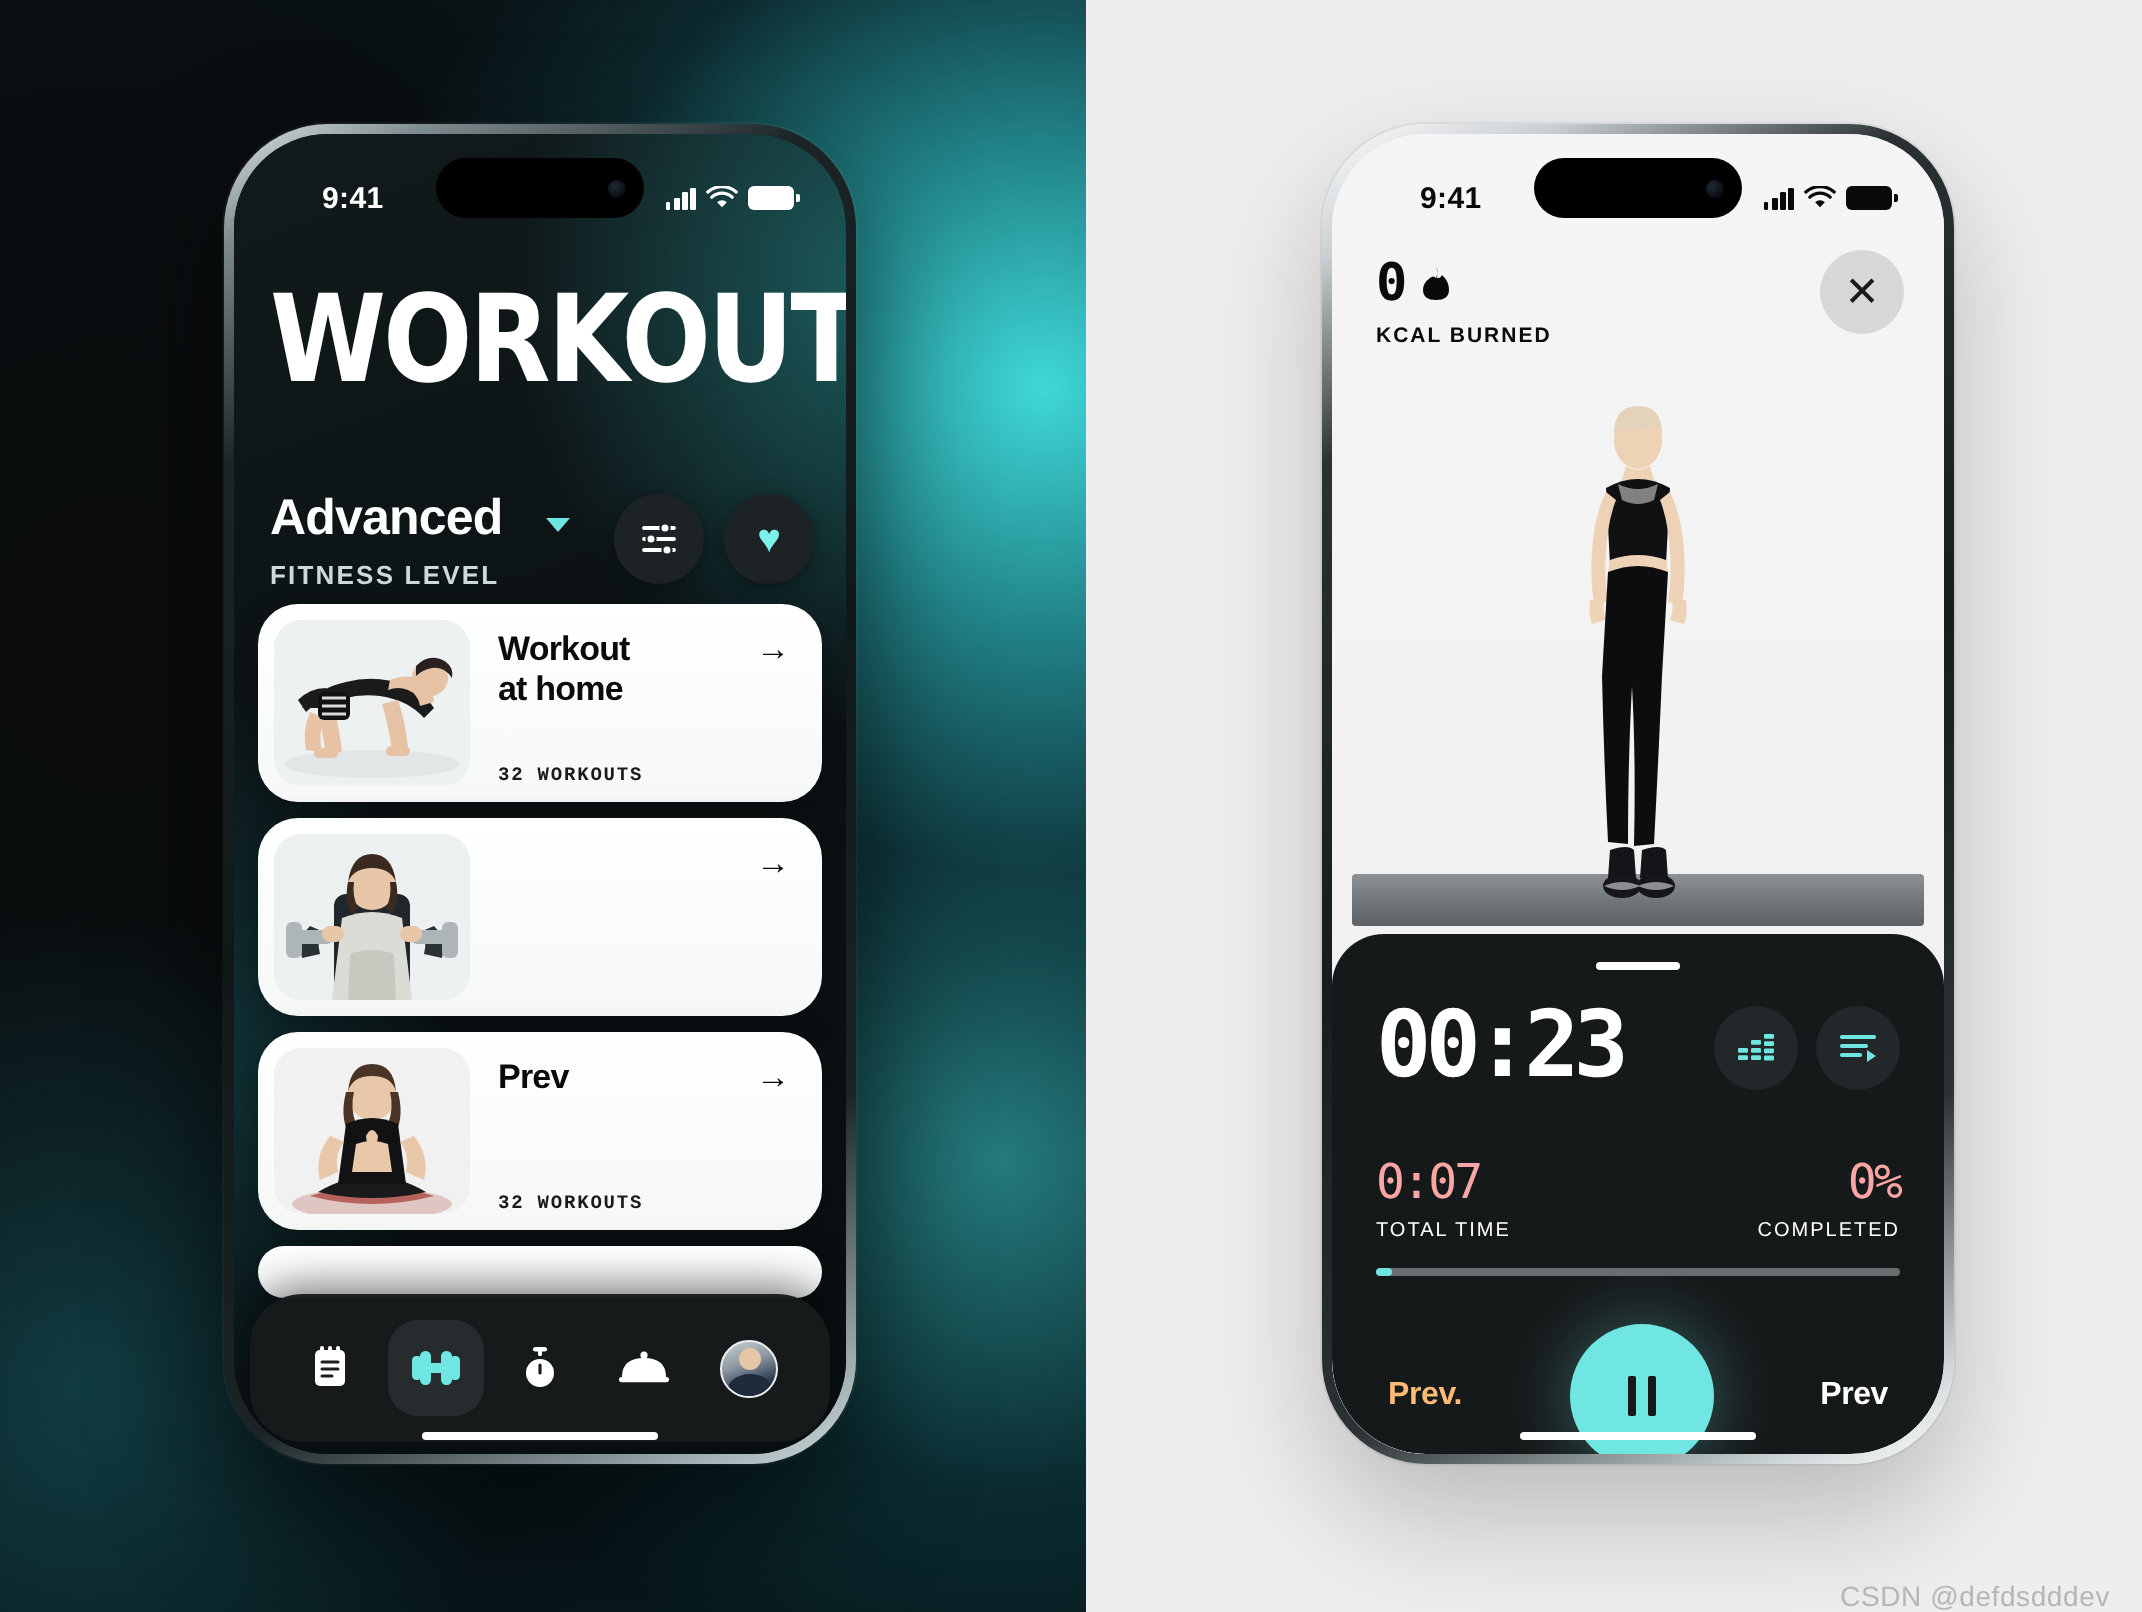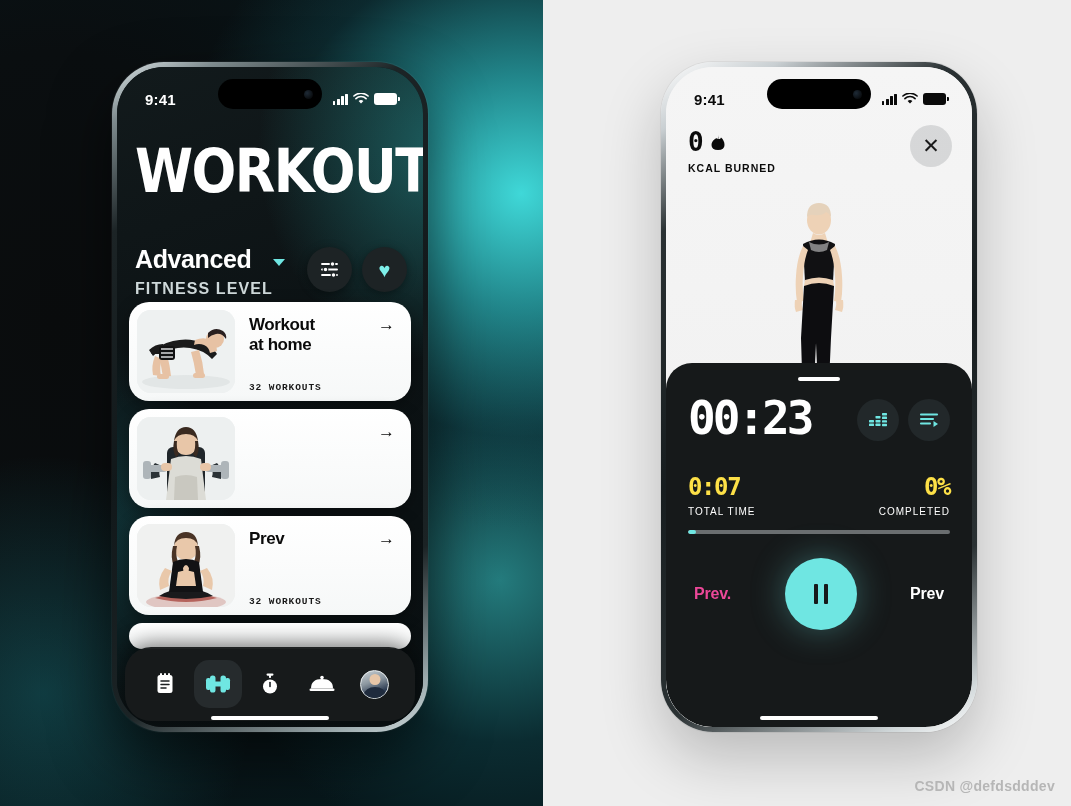--- a/index.html
+++ b/index.html
@@ -64,21 +64,21 @@
     position:absolute; top:12px; left:50%; transform:translateX(-50%);
     width:104px; height:30px; border-radius:16px; background:#000;
     z-index:20; display:flex; align-items:center; justify-content:flex-end;
     padding-right:9px;
   }
   .island .cam { width:9px; height:9px; border-radius:50%;
     background:radial-gradient(circle at 35% 35%, #1e2a36 0%, #0a0d10 70%); }
 
   
   .statusbar {
-    position:absolute; top:0; left:0; right:0; height:50px;
+    position:absolute; top:0; left:16px; right:0; height:50px;
     display:flex; align-items:center; justify-content:space-between;
     padding:14px 26px 0 28px; z-index:19;
   }
   .sb-time { font-size:15px; font-weight:700; letter-spacing:0.2px; }
   .sb-right { display:flex; align-items:center; gap:5px; }
   .bars { display:flex; align-items:flex-end; gap:1.6px; height:11px; }
   .bars i { width:2.6px; border-radius:0.6px; display:block; }
   .bars i:nth-child(1){height:4px}
   .bars i:nth-child(2){height:6px}
   .bars i:nth-child(3){height:8.5px}
@@ -114,21 +114,21 @@
     display:flex; align-items:flex-start; justify-content:space-between;
   }
   .level-name {
     color:#fff; font-size:25px; font-weight:700; letter-spacing:-0.4px;
     display:flex; align-items:center; gap:22px;
   }
   .chev-down {
     width:0;height:0;border-left:6px solid transparent;border-right:6px solid transparent;
     border-top:7px solid #6fe6e2; margin-top:5px;
   }
-  .level-sub { color:#cfd9da; font-size:16px; letter-spacing:1.1px; font-weight:700; margin-top:6px; }
+  .level-sub { color:#cfd9da; font-size:13px; letter-spacing:1.1px; font-weight:700; margin-top:6px; }
   .icon-circles { display:flex; gap:10px; margin-top:2px; }
   .circ-btn {
     width:45px; height:45px; border-radius:50%;
     background:#1d2325; display:flex; align-items:center; justify-content:center;
     box-shadow:0 2px 10px rgba(0,0,0,0.4);
   }
   .heart { color:#7ef0ea; font-size:20px; line-height:1; }
 
   
   .cards {
@@ -209,65 +209,65 @@
   }
   .exercise-area { position:absolute; inset:0; background:linear-gradient(180deg,#f5f5f5 0%,#efefef 100%); }
   .mat {
     position:absolute; left:10px; right:10px; bottom:264px; height:26px;
     background:linear-gradient(180deg,#8d9295 0%,#6e7477 55%,#5c6164 100%);
     border-radius:2px;
   }
   .person { position:absolute; left:50%; transform:translateX(-50%); bottom:275px; width:88px; height:252px; }
 
   .panel-sheet {
-    position:absolute; left:0; right:0; bottom:0; height:364px;
+    position:absolute; left:0; right:0; bottom:0; height:260px;
     background:#16191a; border-radius:26px 26px 47px 47px; z-index:14;
     padding:0 22px;
   }
   .grabber {
     width:42px; height:4px; border-radius:3px; background:#fff;
     margin:14px auto 0;
   }
   .timer-row { display:flex; align-items:flex-start; justify-content:space-between; margin-top:14px; }
   .big-timer {
     color:#fff; font-size:46px; font-weight:800; line-height:1;
     font-family:"DejaVu Sans Mono", monospace; letter-spacing:-3px;
   }
   .rbtns { display:flex; gap:9px; margin-top:4px; }
   .rcirc {
     width:42px; height:42px; border-radius:50%; background:#22282a;
     display:flex; align-items:center; justify-content:center;
   }
   .stats-row { display:flex; justify-content:space-between; align-items:flex-end; margin-top:34px; }
   .stat-val {
-    color:#fde047; font-size:24px; font-weight:700; line-height:1;
+    color:#fca5a5; font-size:24px; font-weight:400; line-height:1;
     font-family:"DejaVu Sans Mono", monospace; letter-spacing:-1.4px;
   }
   .stat-lbl { color:#fff; font-size:10px; letter-spacing:1px; font-weight:400; margin-top:7px; }
   .stat-right { text-align:right; }
   .progress {
     margin-top:13px; height:3.5px; border-radius:3px; background:#6a6e70;
     position:relative; overflow:hidden;
   }
   .progress i { position:absolute; left:0; top:0; bottom:0; width:3.5%; background:#6fe6e2; border-radius:3px; }
   .controls { display:flex; align-items:center; justify-content:space-between; margin-top:24px; padding:0 6px; }
   .ctrl-text { font-size:16px; font-weight:600; letter-spacing:-0.2px; }
-  .ctrl-prev { color:#ec4899; }
+  .ctrl-prev { color:#fdba74; }
   .ctrl-next { color:#fff; }
   .play-btn {
     width:72px; height:72px; border-radius:50%; background:#6fe6e2;
     display:flex; align-items:center; justify-content:center; gap:6px;
     box-shadow:0 0 34px rgba(111,230,226,0.35);
   }
   .play-btn span { width:4px; height:20px; background:#16191a; border-radius:1px; display:block; }
 
   
   .watermark {
-    position:absolute; right:16px; bottom:12px; z-index:40;
-    color:#b6b6b6; font-size:14px; letter-spacing:0.3px;font-weight:bold;
+    position:absolute; right:16px; bottom:0; z-index:40;
+    color:#b6b6b6; font-size:14px; letter-spacing:0.3px;
   }
 </style>
 </head>
 <body>
 
 <div class="stage">
 
   <div class="panel-left">
 
     <div class="phone phone-dark">

